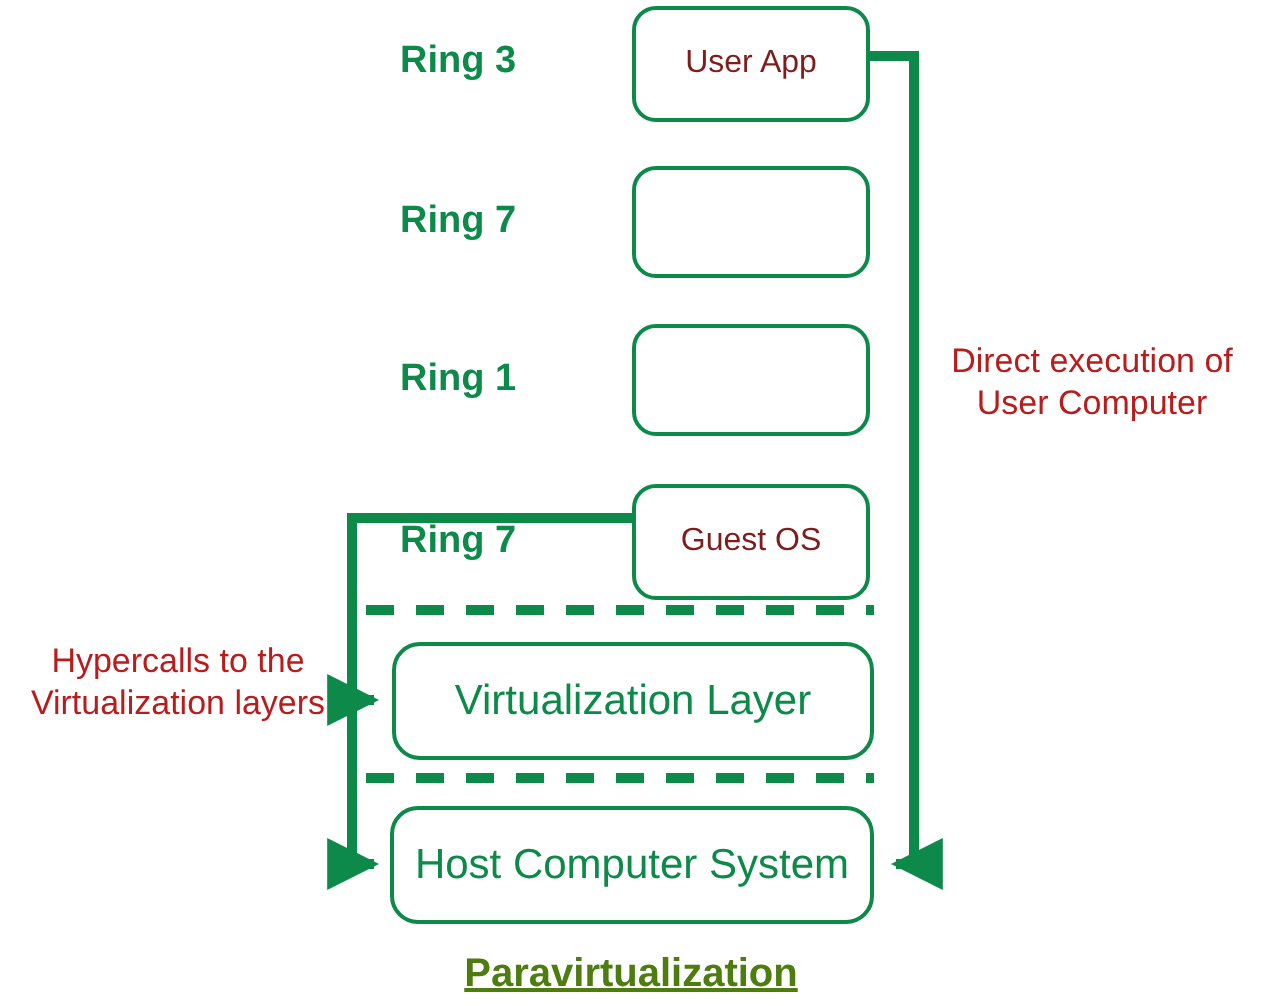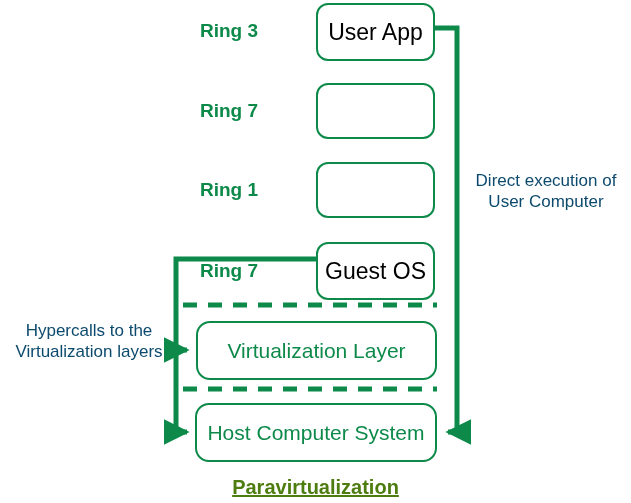--- a/index.html
+++ b/index.html
@@ -29,22 +29,22 @@
     position: absolute;
     box-sizing: border-box;
     border: 2px solid #0d8a4a;
     border-radius: 12px;
     background: #ffffff;
     display: flex;
     align-items: center;
     justify-content: center;
   }
   .ring-box .box-label {
-    color: #000000;
-    font-size: 23px;
+    color: #7f1d1d;
+    font-size: 16px;
     font-family: "Liberation Sans", sans-serif;
     white-space: nowrap;
   }
   .layer-box {
     position: absolute;
     box-sizing: border-box;
     border: 2px solid #0d8a4a;
     border-radius: 14px;
     background: #ffffff;
     display: flex;
@@ -61,21 +61,21 @@
     position: absolute;
     color: #0d8a4a;
     font-size: 19px;
     font-weight: bold;
     font-family: "Liberation Sans", sans-serif;
     text-align: left;
     white-space: nowrap;
   }
   .annotation {
     position: absolute;
-    color: #0c4a6e;
+    color: #b91c1c;
     font-size: 17px;
     font-family: "Liberation Sans", sans-serif;
     line-height: 1.25;
   }
   .annotation.right-side { text-align: center; }
   .annotation.left-side { text-align: center; }
   .annot-line { display: block; white-space: nowrap; }
   #diagram-title {
     position: absolute;
     left: 0;

